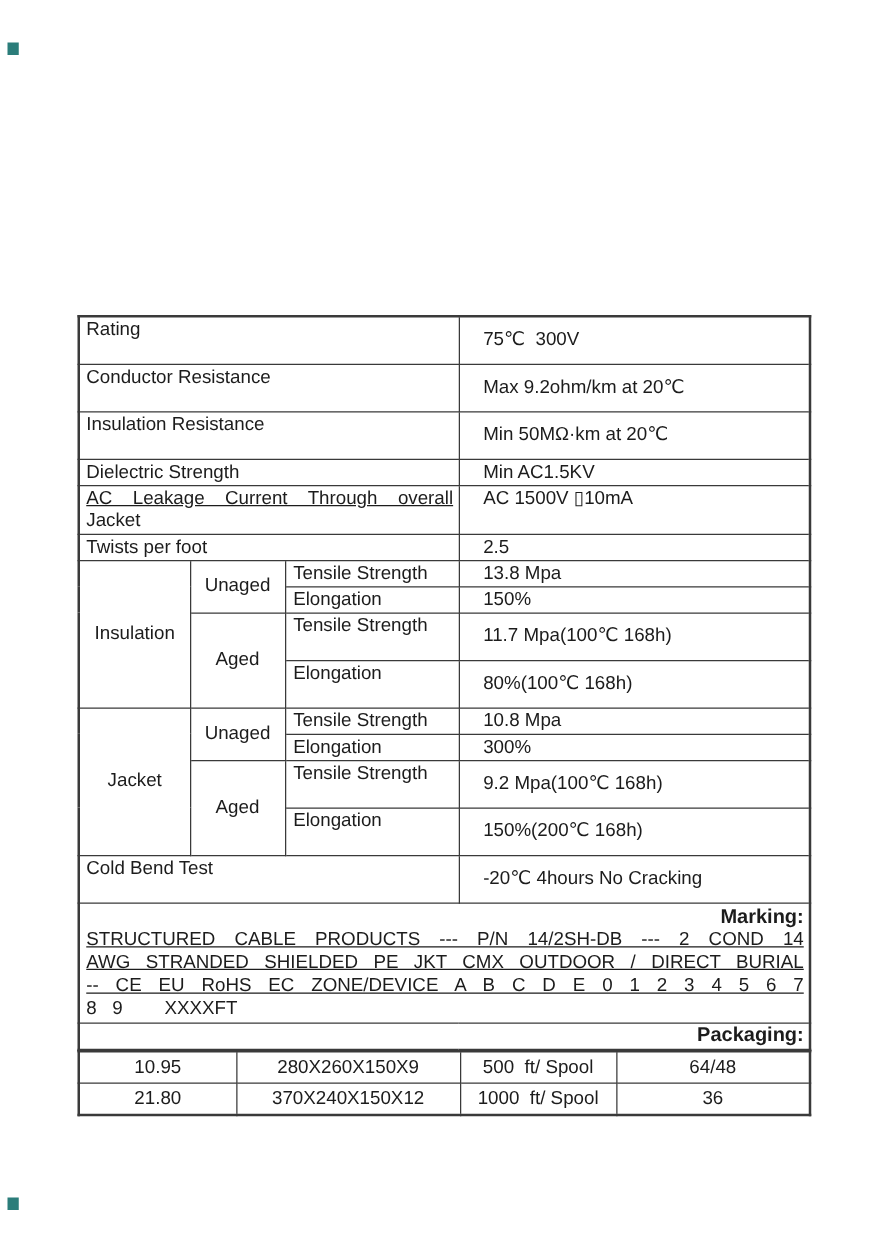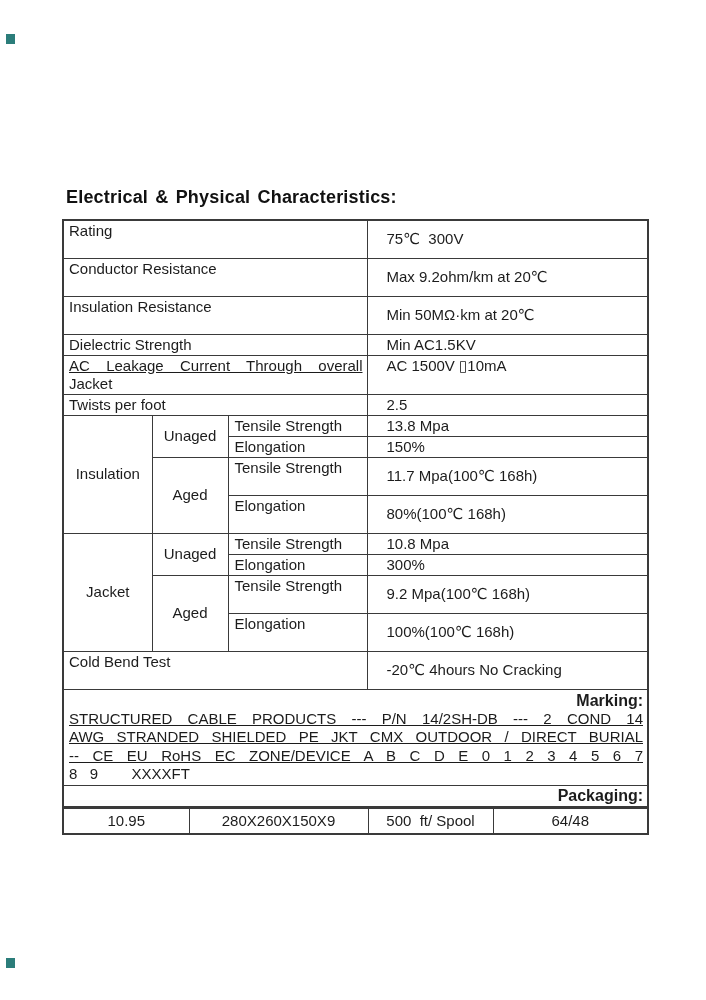--- a/index.html
+++ b/index.html
@@ -10,21 +10,21 @@
   }
   .corner-mark { position:absolute; left:6px; width:9px; height:10px; }
   .corner-mark.top { top:34px; }
   .corner-mark.bottom { top:958px; }
   h1.doc-title {
     position:absolute; left:66px; top:187px; margin:0;
     font-size:18px; font-weight:bold; letter-spacing:0.2px; word-spacing:2px;
     color:#111;
   }
   .tables-wrap { position:absolute; left:62px; top:219px; }
-  table { border-collapse:collapse; table-layout:fixed; width:586px; }
+  table { border-collapse:collapse; table-layout:fixed; width:586px;margin-top:33px; }
   table.t2 { margin-top:-1px; }
   td {
     border:1px solid #3a3a3a;
     font-size:15px; line-height:18px;
     padding:1px 4px 1px 5px;
     vertical-align:top;
     overflow:hidden;
   }
   table { border:2px solid #3a3a3a; }
   tr.h38 { height:38px; }
@@ -45,21 +45,20 @@
   td.pre { white-space:pre; }
 </style>
 </head>
 <body>
 
 <div class="page">
 
   <div class="corner-mark top" style="background:#2b7d7a"></div>
   <div class="corner-mark bottom" style="background:#2b7d7a"></div>
 
-  <h1 class="doc-title">Electrical &amp; Physical Characteristics:</h1>
 
   <div class="tables-wrap">
 
     <table class="t1">
       <colgroup>
           <col style="width:89px">
           <col style="width:76px">
           <col style="width:139px">
           <col style="width:281px">
         </colgroup>
@@ -128,21 +127,21 @@
         <td class="sub">Elongation</td>
         <td class="val">300%</td>
       </tr>
       <tr class="h38">
         <td class="ctr" rowspan="2">Aged</td>
         <td class="sub">Tensile Strength</td>
         <td class="val">9.2 Mpa(100℃ 168h)</td>
       </tr>
       <tr class="h38">
         <td class="sub">Elongation</td>
-        <td class="val">100%(100℃ 168h)</td>
+        <td class="val">150%(200℃ 168h)</td>
       </tr>
 
       <tr class="h38">
         <td colspan="3">Cold Bend Test</td>
         <td class="val">-20℃ 4hours No Cracking</td>
       </tr>
 
       <tr class="h93">
         <td colspan="4">
           <div class="mark-head">Marking:</div>
@@ -171,17 +170,23 @@
 
       <tbody>
 
       <tr class="h19">
         <td class="ctr">10.95</td>
         <td class="ctr">280X260X150X9</td>
         <td class="ctr pre">500&nbsp; ft/ Spool</td>
         <td class="ctr">64/48</td>
       </tr>
 
+      <tr class="h19">
+        <td class="ctr">21.80</td>
+        <td class="ctr">370X240X150X12</td>
+        <td class="ctr pre">1000&nbsp; ft/ Spool</td>
+        <td class="ctr">36</td>
+      </tr>
     </tbody>
       </table>
 
   </div>
 </div>
 
 </body></html>

